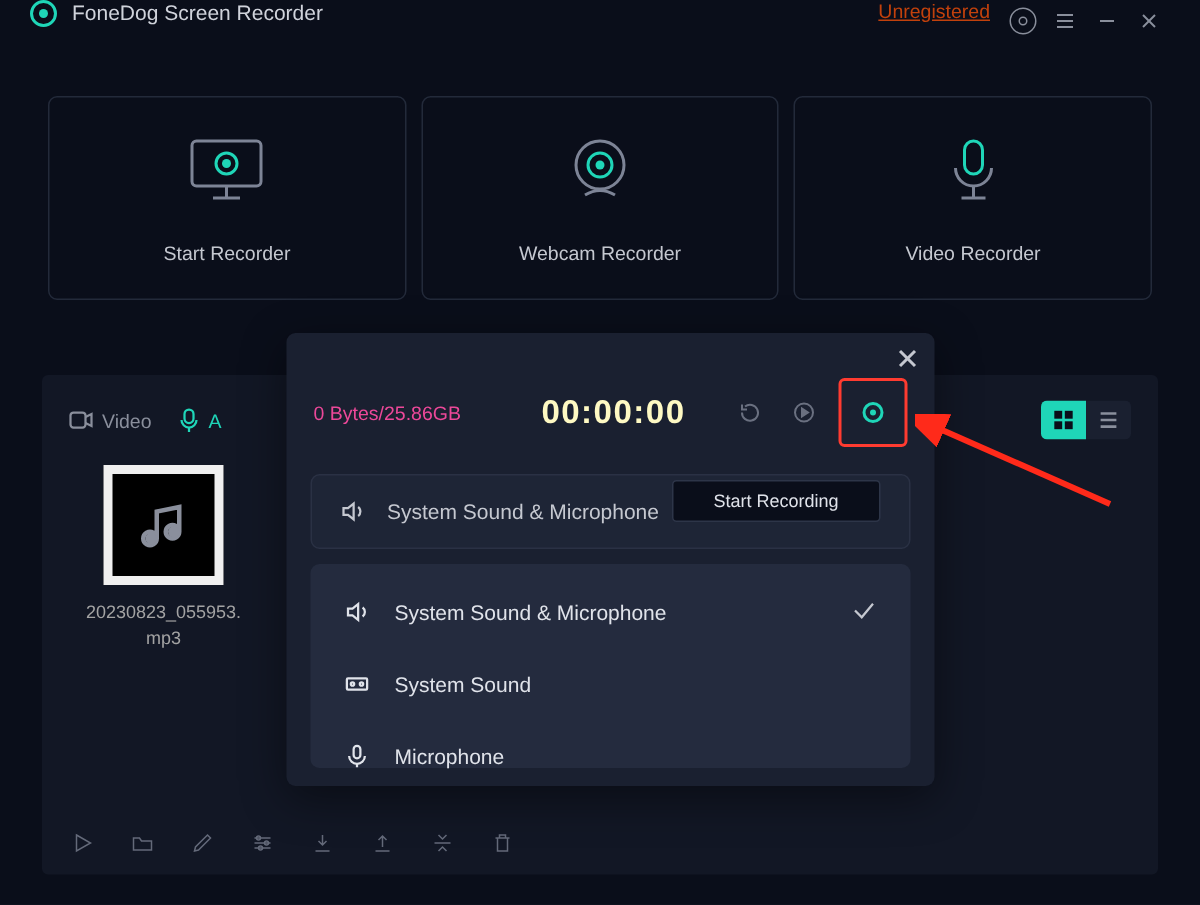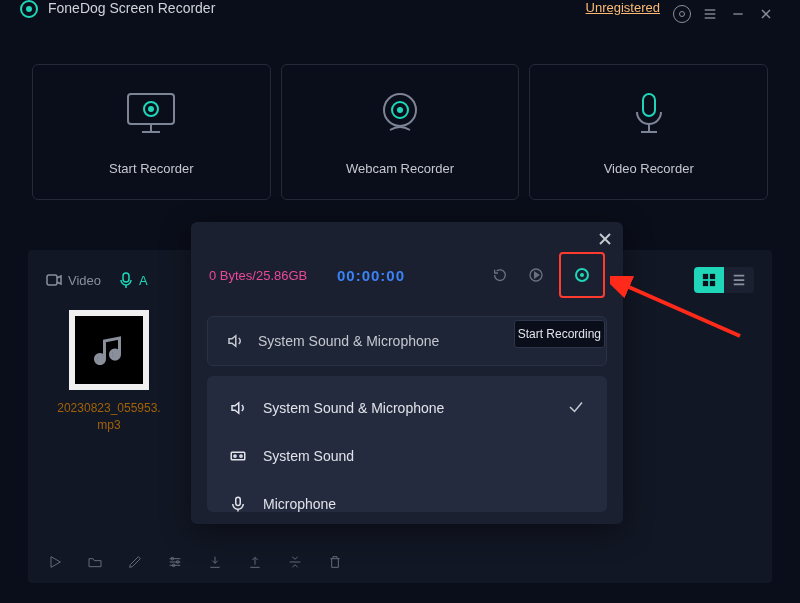--- a/index.html
+++ b/index.html
@@ -29,21 +29,21 @@
   .logo::after {
     content:"";
     position:absolute;
     width:6px;height:6px;border-radius:50%;
     background:#1fd6b8;
     top:4px;left:4px;
   }
   .title { font-size: 14px; color:#d0d3db; }
   .titlebar-spacer { flex:1; }
   .unregistered {
-    color:#fdba74;
+    color:#c2410c;
     font-size:13px;
     text-decoration: underline;
     margin-right: 8px;
   }
   .tb-icon {
     width: 28px; height:28px;
     display:flex;align-items:center;justify-content:center;
     color:#8a8f9c;
     cursor:pointer;
   }
@@ -120,21 +120,21 @@
   }
   .thumb {
     width:80px;height:80px;
     background:#000;
     border:6px solid #f0f0f0;
     display:flex;align-items:center;justify-content:center;
     color:#888;
   }
   .thumb svg{width:36px;height:36px;}
   .fname{
-    font-size:12px;color:#a16207;text-align:center;
+    font-size:12px;color:#a3a3a3;text-align:center;
     line-height:1.4;
     word-break:break-all;
   }
   
   .bottombar{
     position:absolute;
     left:18px;bottom:12px;
     display:flex;gap:22px;
     color:#646a7a;
   }
@@ -167,26 +167,26 @@
     align-items:center;
     padding: 38px 18px 0 18px;
     gap:8px;
     height:68px;
   }
   .storage{
     font-size:13px;color:#ec4899;
     width:120px;
   }
   .timer{
-    font-size:15px;
-    color:#3b82f6;
+    font-size:22px;
+    color:#fef9c3;
     font-weight:600;
     letter-spacing:1px;
     width:120px;
-    text-align:left;
+    text-align:right;
   }
   .pp-ctrl{
     display:flex;
     align-items:center;
     gap:6px;
     margin-left:auto;
   }
   .ctrl-btn{
     width:30px;height:30px;border-radius:50%;
     display:flex;align-items:center;justify-content:center;
@@ -207,26 +207,26 @@
     position:relative;
   }
   .rec-dot::after{
     content:"";position:absolute;width:4px;height:4px;border-radius:50%;
     background:#1fd6b8;top:3px;left:3px;
   }
   
   .tooltip{
     position:absolute;
     top:98px;
-    right:18px;
+    right:36px;
     background:#0a0e1a;
     border:1px solid #2d3548;
     color:#e0e3ea;
     font-size:12px;
-    padding:6px 3px;
+    padding:6px 27px;
     border-radius:3px;
     z-index:6;
   }
   
   .sel-header{
     margin:26px 16px 0 16px;
     height:50px;
     border:1px solid #2a3144;
     border-radius:6px;
     background:#1e2536;

